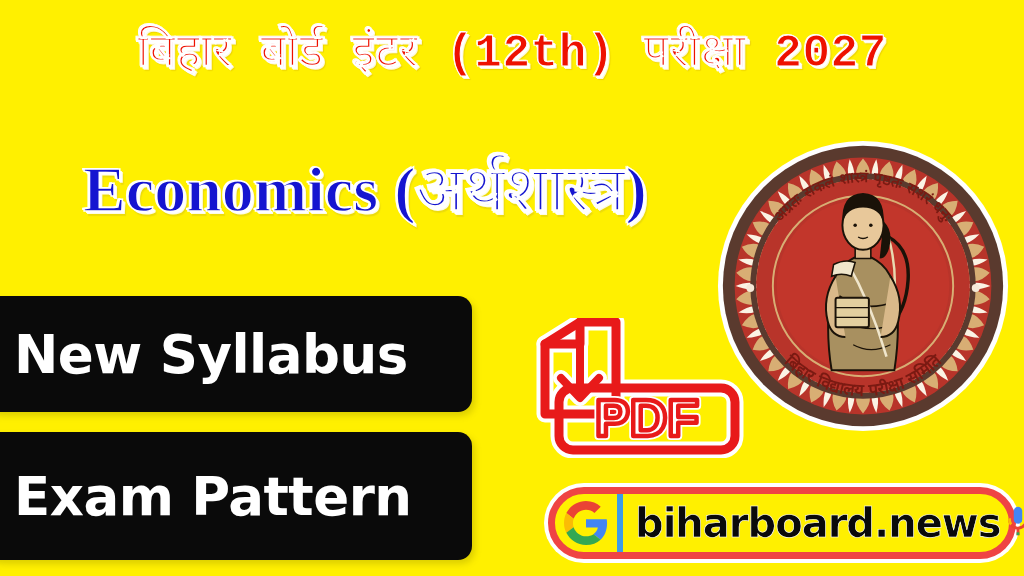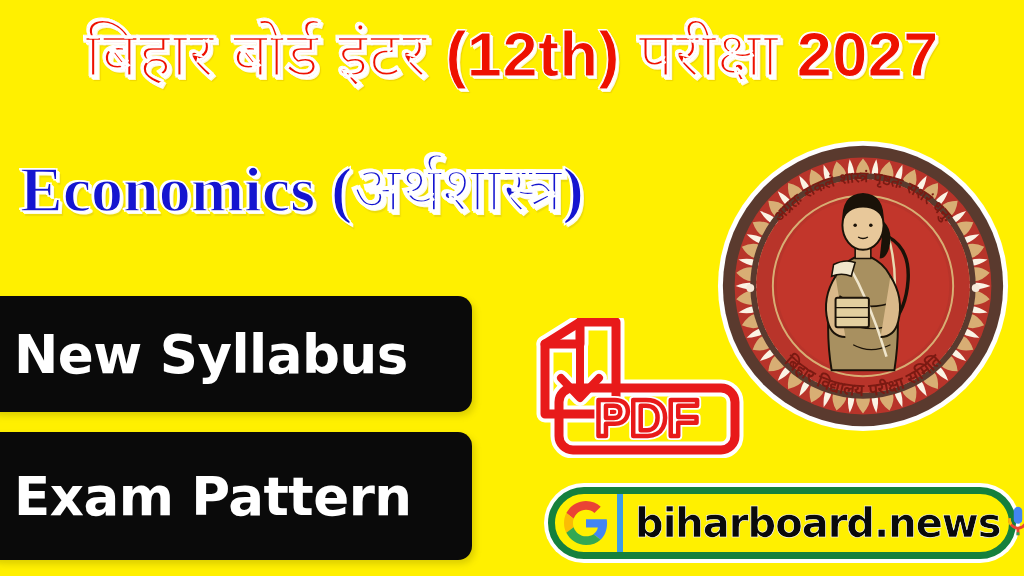--- a/index.html
+++ b/index.html
@@ -27,44 +27,44 @@
     left: 0;
     top: 4px;
     width: 1024px;
     height: 100px;
     display: flex;
     align-items: center;
     justify-content: center;
     white-space: nowrap;
   }
   .title-text {
-    font-family: Liberation Sans, sans-serif;
+    font-family: Liberation Mono, monospace;
     font-weight: bold;
-    font-size: 63px;
+    font-size: 46px;
     letter-spacing: 0.5px;
     color: #EE1100;
     -webkit-text-stroke: 1px #FFFFFF;
     text-shadow:
        2px 2px 0 #ffffff,
       -1px -1px 0 #ffffff,
        3px 3px 0 rgba(255,255,255,0.85),
        4px 4px 1px rgba(190,140,0,0.25);
     line-height: 1;
   }
 
   
   .subject-line {
     position: absolute;
     left: 20px;
     top: 140px;
     width: 690px;
     height: 100px;
     display: flex;
     align-items: center;
-    justify-content: flex-start;
+    justify-content: center;
     white-space: nowrap;
   }
   .subject-text {
     font-family: "Liberation Serif", "DejaVu Serif", serif;
     font-weight: bold;
     font-size: 64px;
     color: #1515D0;
     -webkit-text-stroke: 1.5px #FFFFFF;
     text-shadow:
        2px 2px 0 #ffffff,
@@ -122,21 +122,21 @@
     height: 300px;
   }
 
   
   #search-pill {
     position: absolute;
     left: 548px;
     top: 487px;
     width: 468px;
     height: 72px;
-    border: 7px solid #15803d;
+    border: 7px solid #ef4444;
     border-radius: 40px;
     background: #FFF000;
     box-sizing: border-box;
     display: flex;
     align-items: center;
     box-shadow: 0 0 0 4px #FFFFFF;
   }
   #g-logo-slot {
     width: 62px;
     height: 100%;

